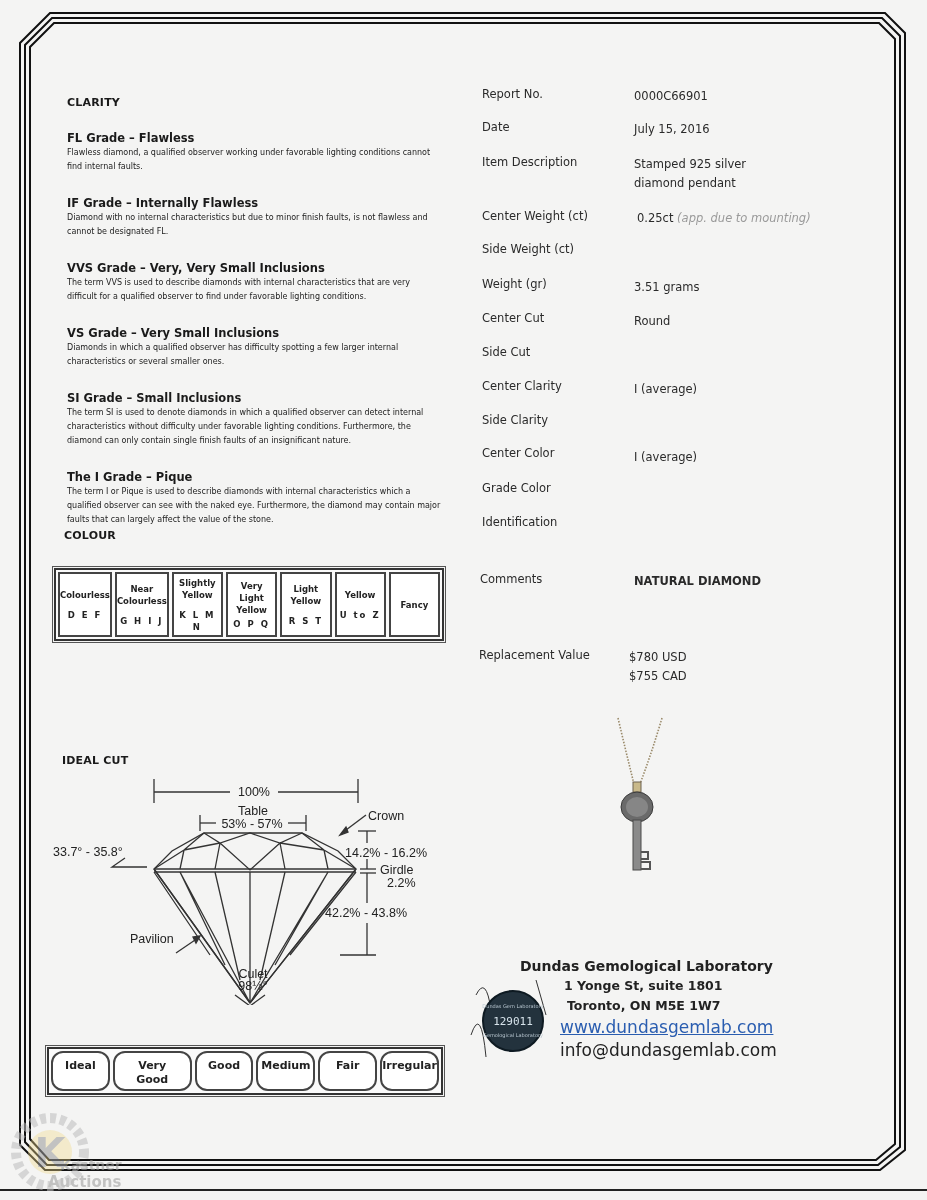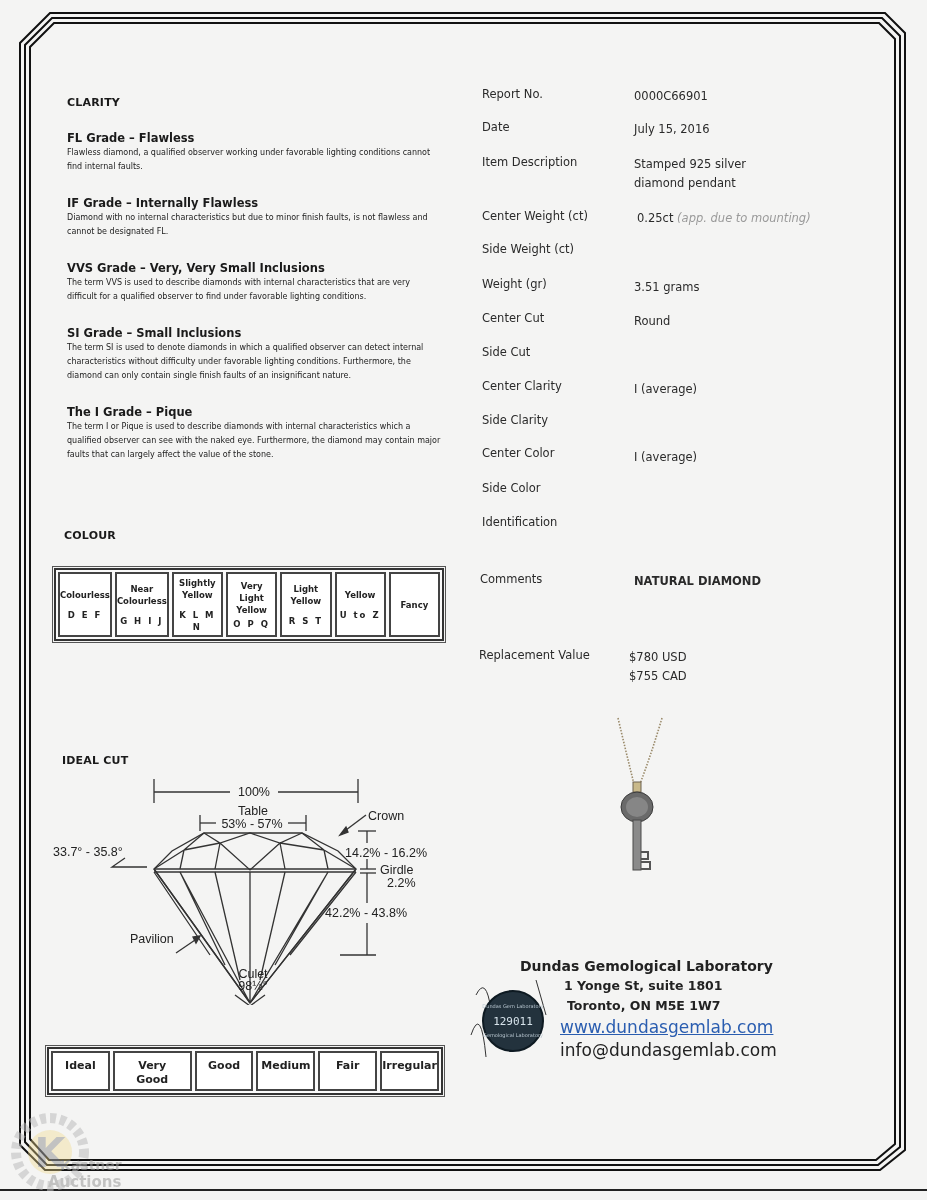--- a/index.html
+++ b/index.html
@@ -11,21 +11,21 @@
   .grade-desc { font-family:"DejaVu Sans", sans-serif; font-size:8px; line-height:14px; color:#222; margin-top:1px; }
   #clarity { left:67px; top:96px; width:375px; }
   #clarity .grade { margin-bottom:0px;margin-top:22px; }
   
   .bx-table { position:absolute; border:2px solid #333; outline:1px solid #555; outline-offset:1px; display:flex; padding:2px; gap:3px; background:#fafafa; }
   .bx-cell { border:2px solid #444; background:#fff; display:flex; flex-direction:column; align-items:center; justify-content:center; text-align:center; font-family:"DejaVu Sans", sans-serif; font-weight:bold; font-size:8.5px; line-height:12px; color:#222; }
   .bx-cell .letters { margin-top:8px; letter-spacing:2px; }
   #colour-table { left:54px; top:568px; width:382px; height:65px; }
   #colour-table .bx-cell { flex:1; }
   #cut-table { left:47px; top:1047px; width:388px; height:40px; }
-  #cut-table .bx-cell { flex:1; justify-content:flex-start; padding-top:6px; font-size:11px; line-height:14px; }
+  #cut-table .bx-cell { flex:1; justify-content:flex-start; padding-top:6px; font-size:11px; line-height:14px;border-radius:12px; }
   
   .field-label { position:absolute; left:482px; font-family:"DejaVu Sans", sans-serif; font-size:11.5px; color:#2a2a2a; }
   .field-value { position:absolute; left:634px; font-family:"DejaVu Sans", sans-serif; font-size:11.5px; color:#2a2a2a; line-height:19px; }
   .field-note { font-style:italic; color:#9a9a9a; }
   .bold { font-weight:bold;margin-top:36px; }
   #diamond-svg { position:absolute; left:50px; top:775px; width:400px; height:230px; }
   .dlabel { font-family:"Liberation Sans", sans-serif; font-size:12.5px; fill:#222; }
   #lab-block { left:520px; top:958px; }
   .lab-name { font-family:"DejaVu Sans", sans-serif; font-weight:bold; font-size:14px; color:#222; }
   .lab-line { font-family:"DejaVu Sans", sans-serif; font-weight:bold; font-size:12.5px; color:#222; }
@@ -53,20 +53,24 @@
   </div>
   <div class="grade">
     <div class="grade-title">IF Grade – Internally Flawless</div>
     <div class="grade-desc">Diamond with no internal characteristics but due to minor finish faults, is not flawless and cannot be designated FL.</div>
   </div>
   <div class="grade">
     <div class="grade-title">VVS Grade – Very, Very Small Inclusions</div>
     <div class="grade-desc">The term VVS is used to describe diamonds with internal characteristics that are very difficult for a qualified observer to find under favorable lighting conditions.</div>
   </div>
   <div class="grade">
+    <div class="grade-title">VS Grade – Very Small Inclusions</div>
+    <div class="grade-desc">Diamonds in which a qualified observer has difficulty spotting a few larger internal characteristics or several smaller ones.</div>
+  </div>
+  <div class="grade">
     <div class="grade-title">SI Grade – Small Inclusions</div>
     <div class="grade-desc">The term SI is used to denote diamonds in which a qualified observer can detect internal characteristics without difficulty under favorable lighting conditions. Furthermore, the diamond can only contain single finish faults of an insignificant nature.</div>
   </div>
   <div class="grade">
     <div class="grade-title">The I Grade – Pique</div>
     <div class="grade-desc">The term I or Pique is used to describe diamonds with internal characteristics which a qualified observer can see with the naked eye. Furthermore, the diamond may contain major faults that can largely affect the value of the stone.</div>
   </div>
 </div>
 
 <div class="abs h-sec" style="left:64px; top:529px;">COLOUR</div>
@@ -196,21 +200,21 @@
   <div class="field-label" style="top:345px">Side Cut</div>
 
   <div class="field-label" style="top:379px">Center Clarity</div>
   <div class="field-value" style="top:380px">I (average)</div>
 
   <div class="field-label" style="top:413px">Side Clarity</div>
 
   <div class="field-label" style="top:446px">Center Color</div>
   <div class="field-value" style="top:448px">I (average)</div>
 
-  <div class="field-label" style="top:481px">Side Color</div>
+  <div class="field-label" style="top:481px">Grade Color</div>
 
   <div class="field-label" style="top:515px">Identification</div>
   <div class="field-value bold" style="top:536px">NATURAL DIAMOND</div>
 
   <div class="field-label" style="top:572px; left:480px">Comments</div>
 
   <div class="field-label" style="top:648px; left:479px">Replacement Value</div>
   <div class="field-value" style="top:648px; left:629px">
     <div>$780 USD</div>
     <div>$755 CAD</div>

